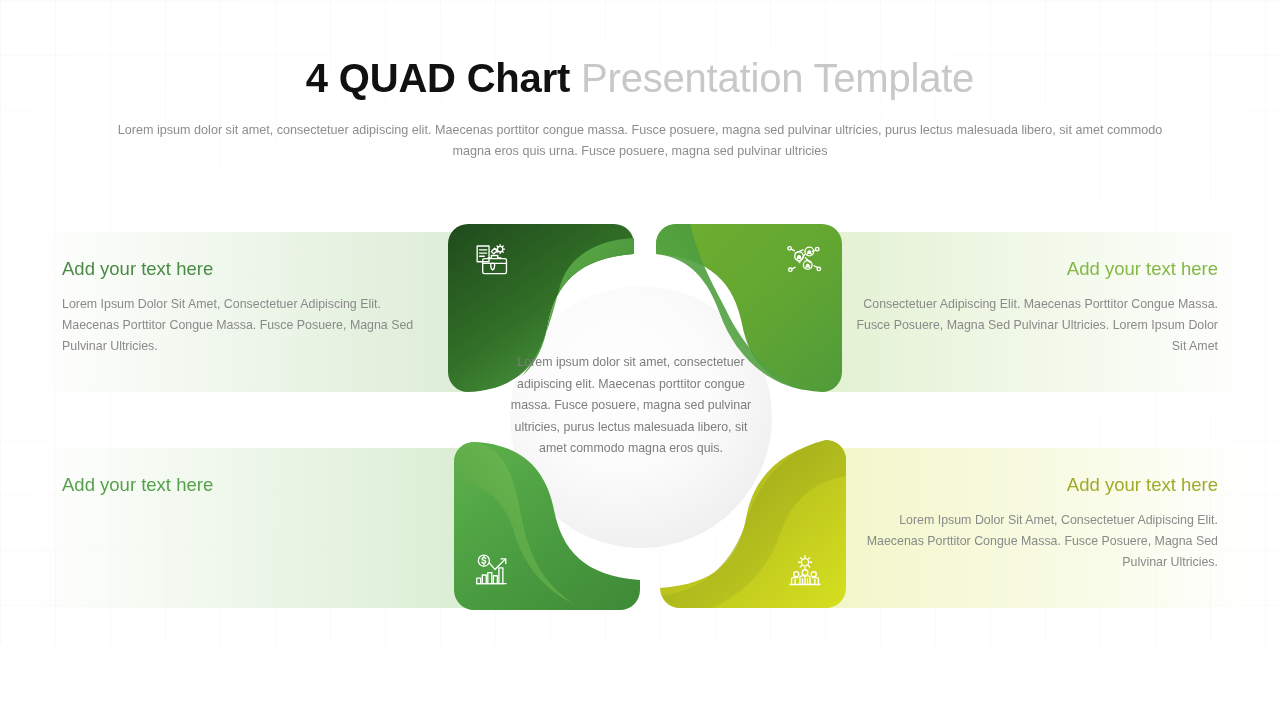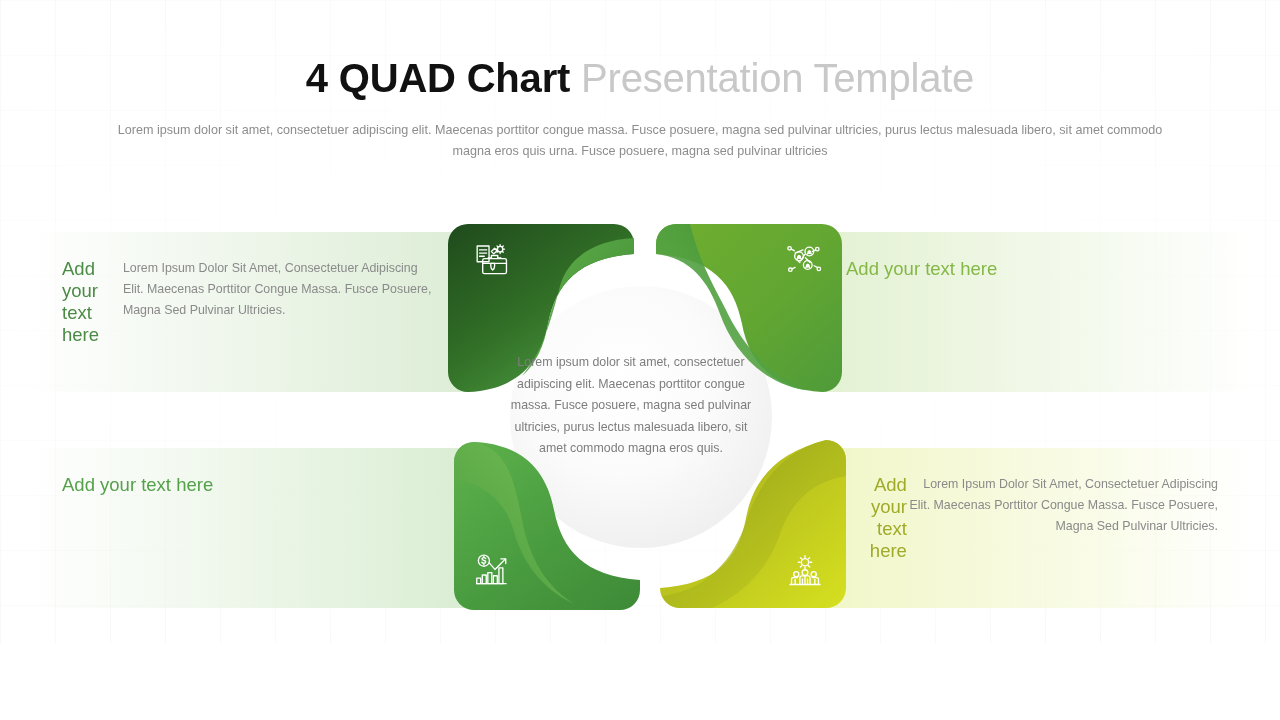--- a/index.html
+++ b/index.html
@@ -36,21 +36,21 @@
 
   .subtitle {
     position:absolute; top:120px; left:50%; transform:translateX(-50%);
     width:1070px; text-align:center;
     font-size:12.6px; line-height:21px; color:#8d8d8d;
   }
 
   
   .panel {
     position:absolute; height:160px; padding:26px 34px;
-    display:flex; flex-direction:row; justify-content:flex-start;
+    display:flex; flex-direction:column; justify-content:flex-start;
   }
   .panel h3 { font-size:18.5px; font-weight:400; margin-bottom:14px; }
   .panel p  { font-size:12.4px; line-height:21px; color:#8a8a8a; }
 
   #panel-tl { left:28px;  top:232px; width:440px; text-align:left;
     background:linear-gradient(to right, rgba(238,246,234,0) 0%, rgba(231,242,226,0.55) 38%, rgba(219,236,211,0.95) 100%); }
   #panel-tl h3 { color:#4a8a45; }
 
   #panel-tr { right:28px; top:232px; width:440px; text-align:right;
     background:linear-gradient(to left, rgba(242,248,232,0) 0%, rgba(235,245,222,0.55) 38%, rgba(225,240,207,0.95) 100%); }
@@ -109,20 +109,21 @@
   </div>
   <div class="subtitle">Lorem ipsum dolor sit amet, consectetuer adipiscing elit. Maecenas porttitor congue massa. Fusce posuere, magna sed pulvinar ultricies, purus lectus malesuada libero, sit amet commodo magna eros quis urna. Fusce posuere, magna sed pulvinar ultricies</div>
 
   <div class="panel" id="panel-tl">
     <h3>Add your text here</h3>
     <p>Lorem Ipsum Dolor Sit Amet, Consectetuer Adipiscing Elit. Maecenas Porttitor Congue Massa. Fusce Posuere, Magna Sed Pulvinar Ultricies.</p>
   </div>
 
   <div class="panel" id="panel-tr">
     <h3>Add your text here</h3>
+    <p>Consectetuer Adipiscing Elit. Maecenas Porttitor Congue Massa. Fusce Posuere, Magna Sed Pulvinar Ultricies. Lorem Ipsum Dolor Sit Amet</p>
   </div>
 
   <div class="panel" id="panel-bl">
     <h3>Add your text here</h3>
   </div>
 
   <div class="panel" id="panel-br">
     <h3>Add your text here</h3>
     <p>Lorem Ipsum Dolor Sit Amet, Consectetuer Adipiscing Elit. Maecenas Porttitor Congue Massa. Fusce Posuere, Magna Sed Pulvinar Ultricies.</p>
   </div>

